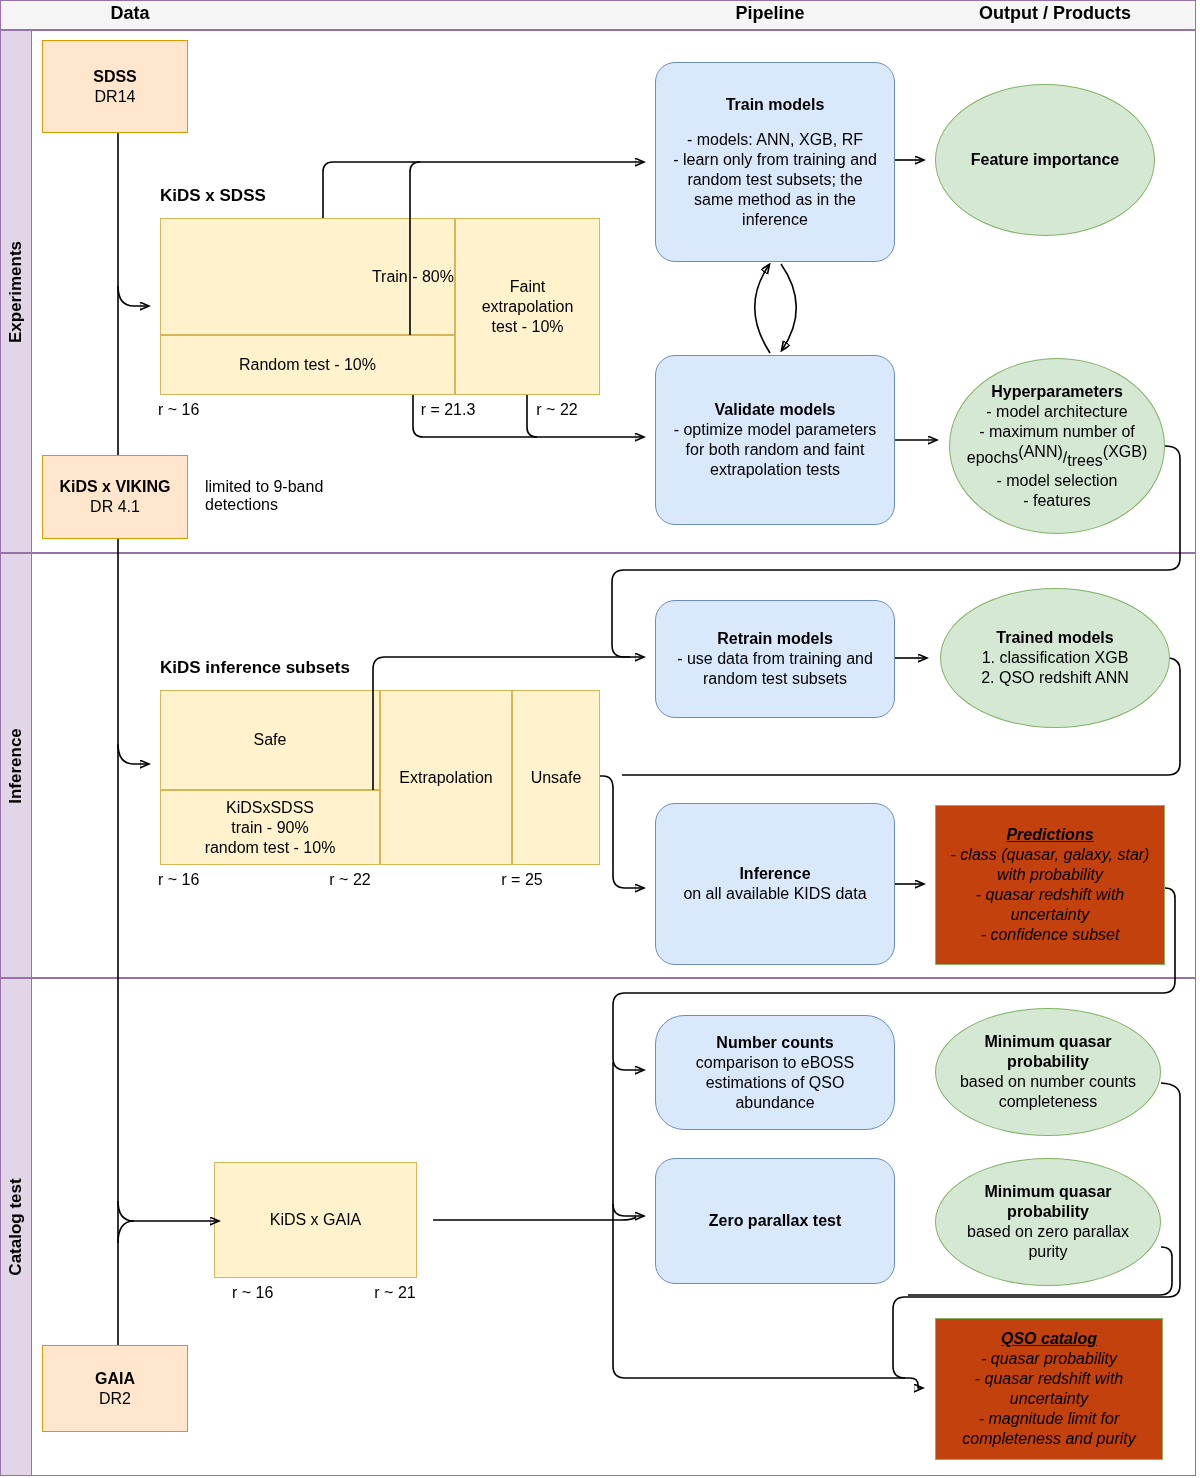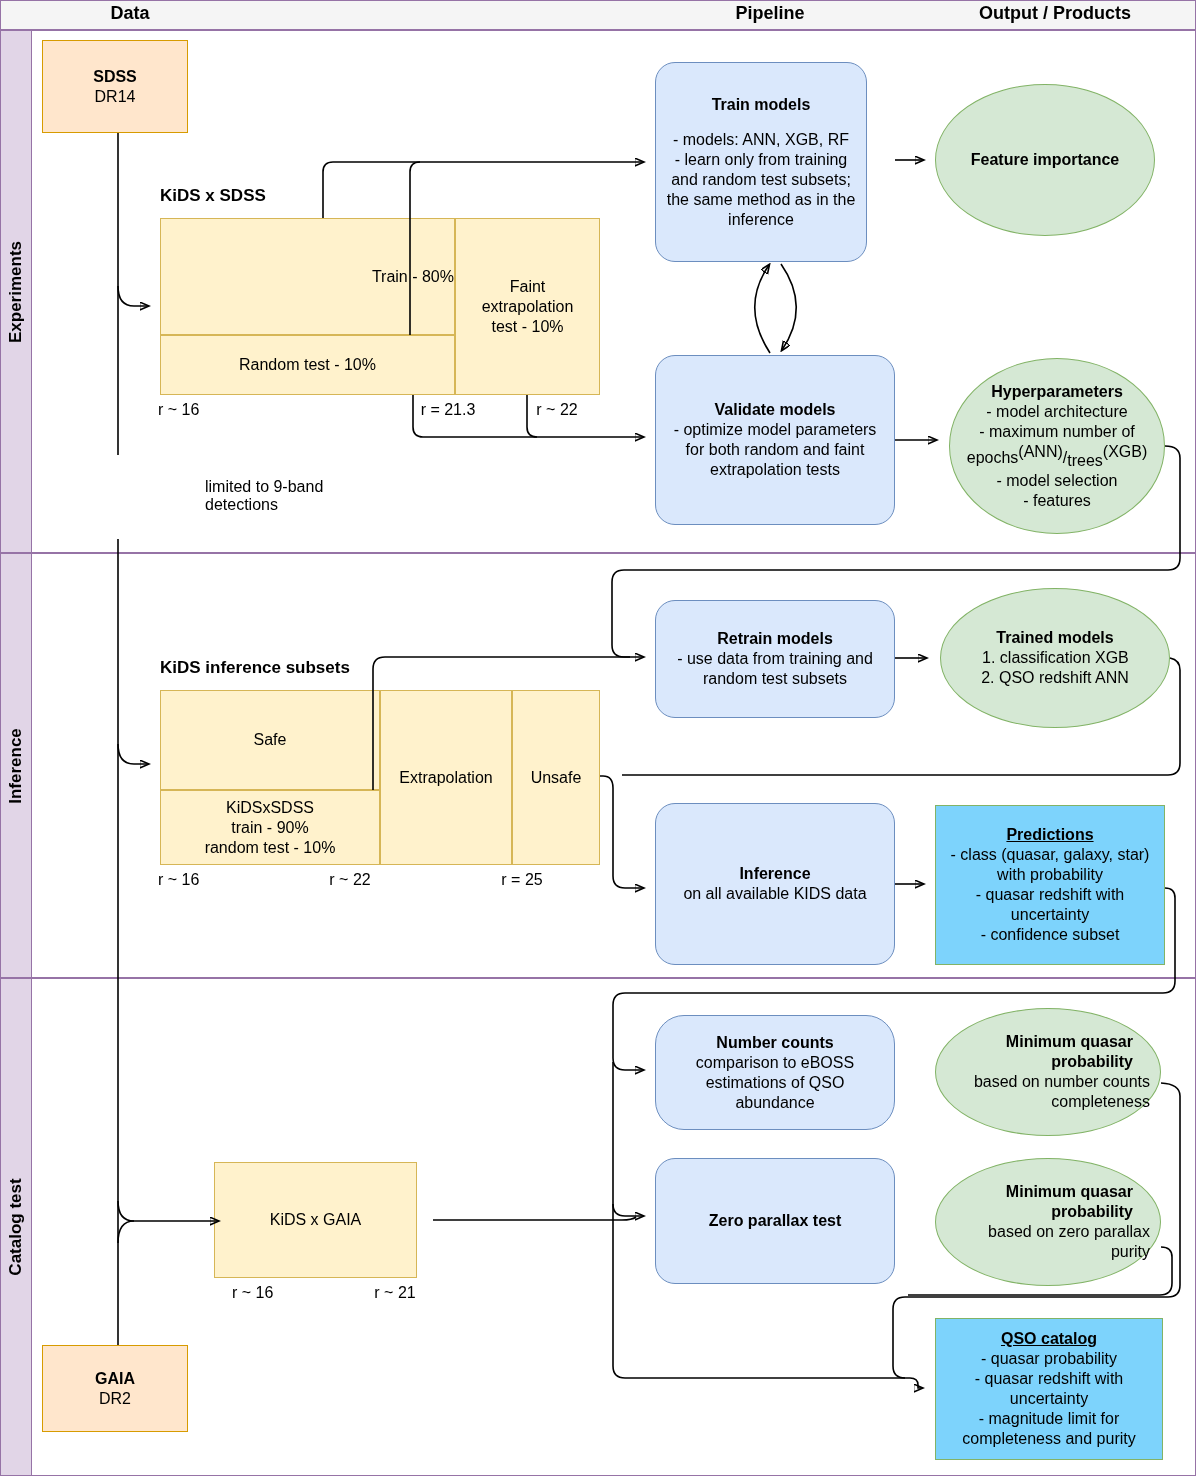--- a/index.html
+++ b/index.html
@@ -11,22 +11,22 @@
   .strip{position:absolute;left:0;top:0;bottom:0;width:30px;background:#E1D5E7;border-right:1px solid #9673A6;
          display:flex;align-items:center;justify-content:center;}
   .striplabel{transform:rotate(-90deg);white-space:nowrap;font-weight:bold;font-size:17px;}
   #header{position:absolute;left:0;top:0;width:1196px;height:30px;background:#F5F5F5;border:1px solid #9673A6;box-sizing:border-box;}
   .hlabel{position:absolute;top:3px;font-weight:bold;font-size:18px;text-align:center;}
   .node{position:absolute;display:flex;flex-direction:column;align-items:center;justify-content:center;
         text-align:center;font-size:16px;line-height:1.25;box-sizing:border-box;}
   .orange{background:#FFE6CC;border:1px solid #D79B00;}
   .yellow{background:#FFF2CC;border:1px solid #D6B656;}
   .blue{background:#DAE8FC;border:1px solid #6C8EBF;border-radius:20px;padding:6px 10px;}
-  .green-e{background:#D5E8D4;border:1px solid #82B366;border-radius:50%;padding:4px 10px;text-align:right;}
-  .green-r{background:#7dd3fc;border:1px solid #82B366;padding:6px 8px;}
+  .green-e{background:#D5E8D4;border:1px solid #82B366;border-radius:50%;padding:4px 10px;}
+  .green-r{background:#c2410c;border:1px solid #82B366;padding:6px 8px;font-style:italic;}
   .b{font-weight:bold;}
   .u{text-decoration:underline;}
   .body{white-space:pre-line;}
   .floatlabel{position:absolute;font-size:16px;white-space:nowrap;}
   .ctr{text-align:center;width:80px;}
   .sup{font-size:16px;vertical-align:6px;}
   .low{vertical-align:-3px;}
   #wires{position:absolute;left:0;top:0;pointer-events:none;}
   #wires path{fill:none;stroke:#000;stroke-width:1.6px;}
 </style>
@@ -70,24 +70,28 @@
   </div>
   <div class="node yellow" style="left:455px;top:218px;width:145px;height:177px;">
     <span class="body">Faint
 extrapolation
 test - 10%</span>
   </div>
   <span class="floatlabel" style="left:158px;top:401px;">r ~ 16</span>
   <span class="floatlabel ctr" style="left:408px;top:401px;">r = 21.3</span>
   <span class="floatlabel ctr" style="left:517px;top:401px;">r ~ 22</span>
 
+  <div class="node orange" style="left:42px;top:455px;width:146px;height:84px;">
+    <span class="b">KiDS x VIKING</span>
+    <span>DR 4.1</span>
+  </div>
   <span class="floatlabel body" style="left:205px;top:478px;white-space:pre-line;">limited to 9-band
 detections</span>
 
-  <div class="node blue" style="left:655px;top:62px;width:212px;height:200px;gap:15px;">
+  <div class="node blue" style="left:655px;top:62px;width:240px;height:200px;gap:15px;">
     <span class="b">Train models</span>
     <span class="body">- models: ANN, XGB, RF
 - learn only from training and random test subsets; the same method as in the inference</span>
   </div>
   <div class="node blue" style="left:655px;top:355px;width:240px;height:170px;">
     <span class="b">Validate models</span>
     <span class="body">- optimize model parameters for both random and faint extrapolation tests</span>
   </div>
   <div class="node green-e" style="left:935px;top:84px;width:220px;height:152px;">
     <span class="b">Feature importance</span>

